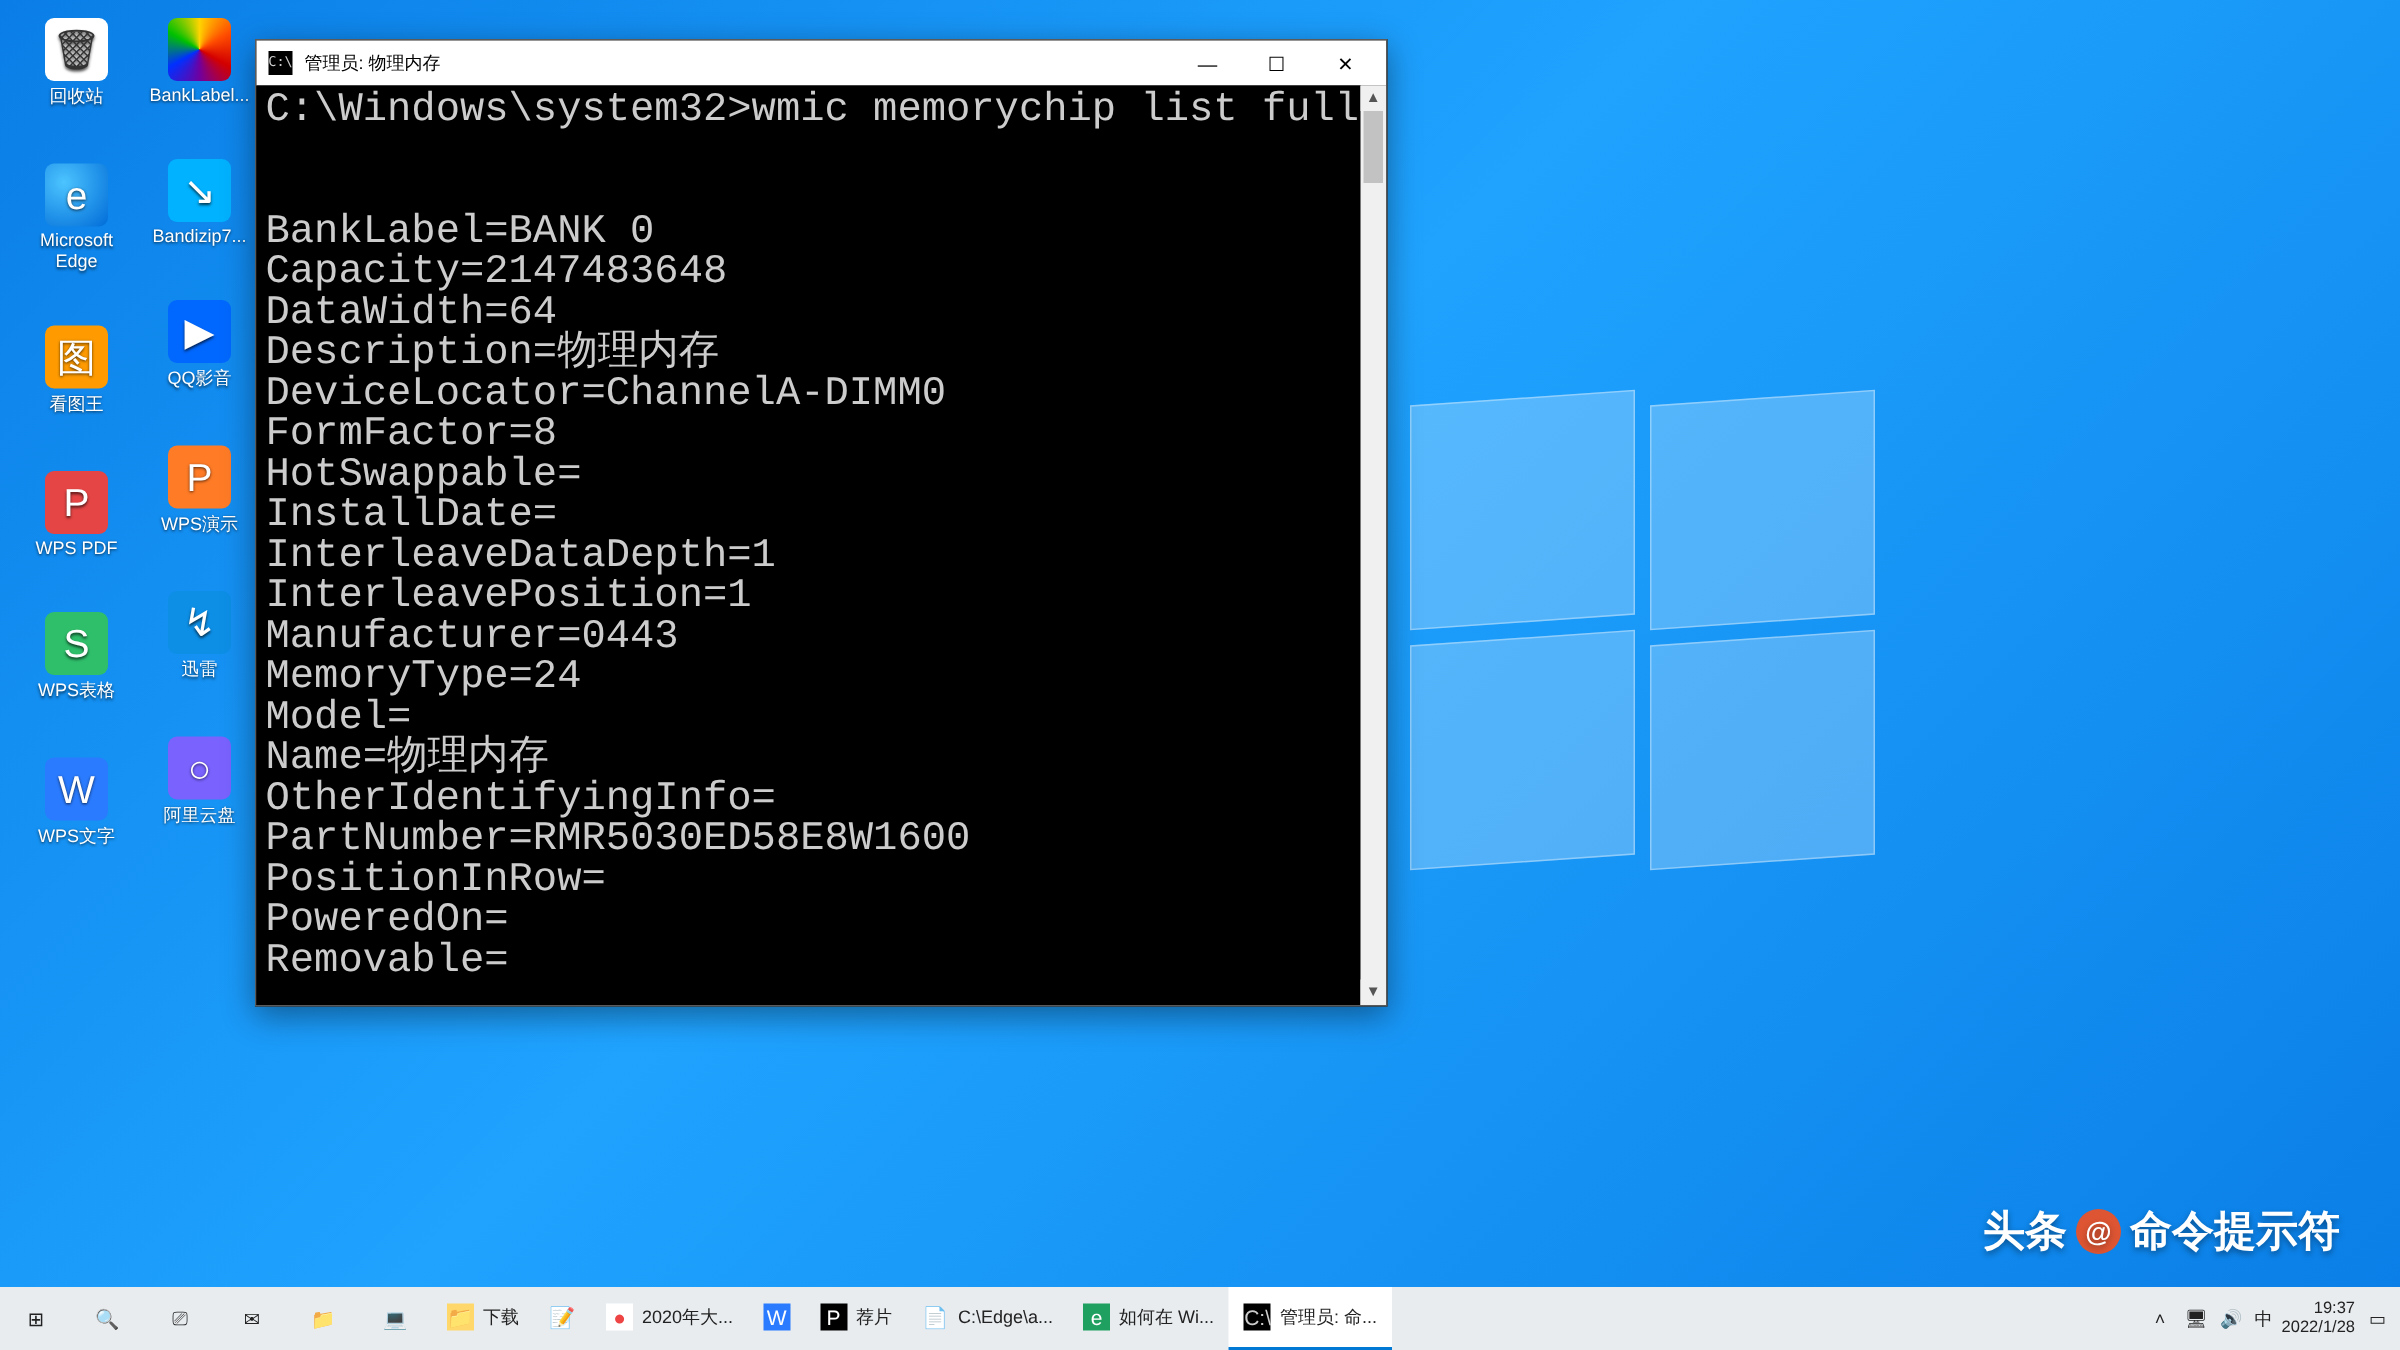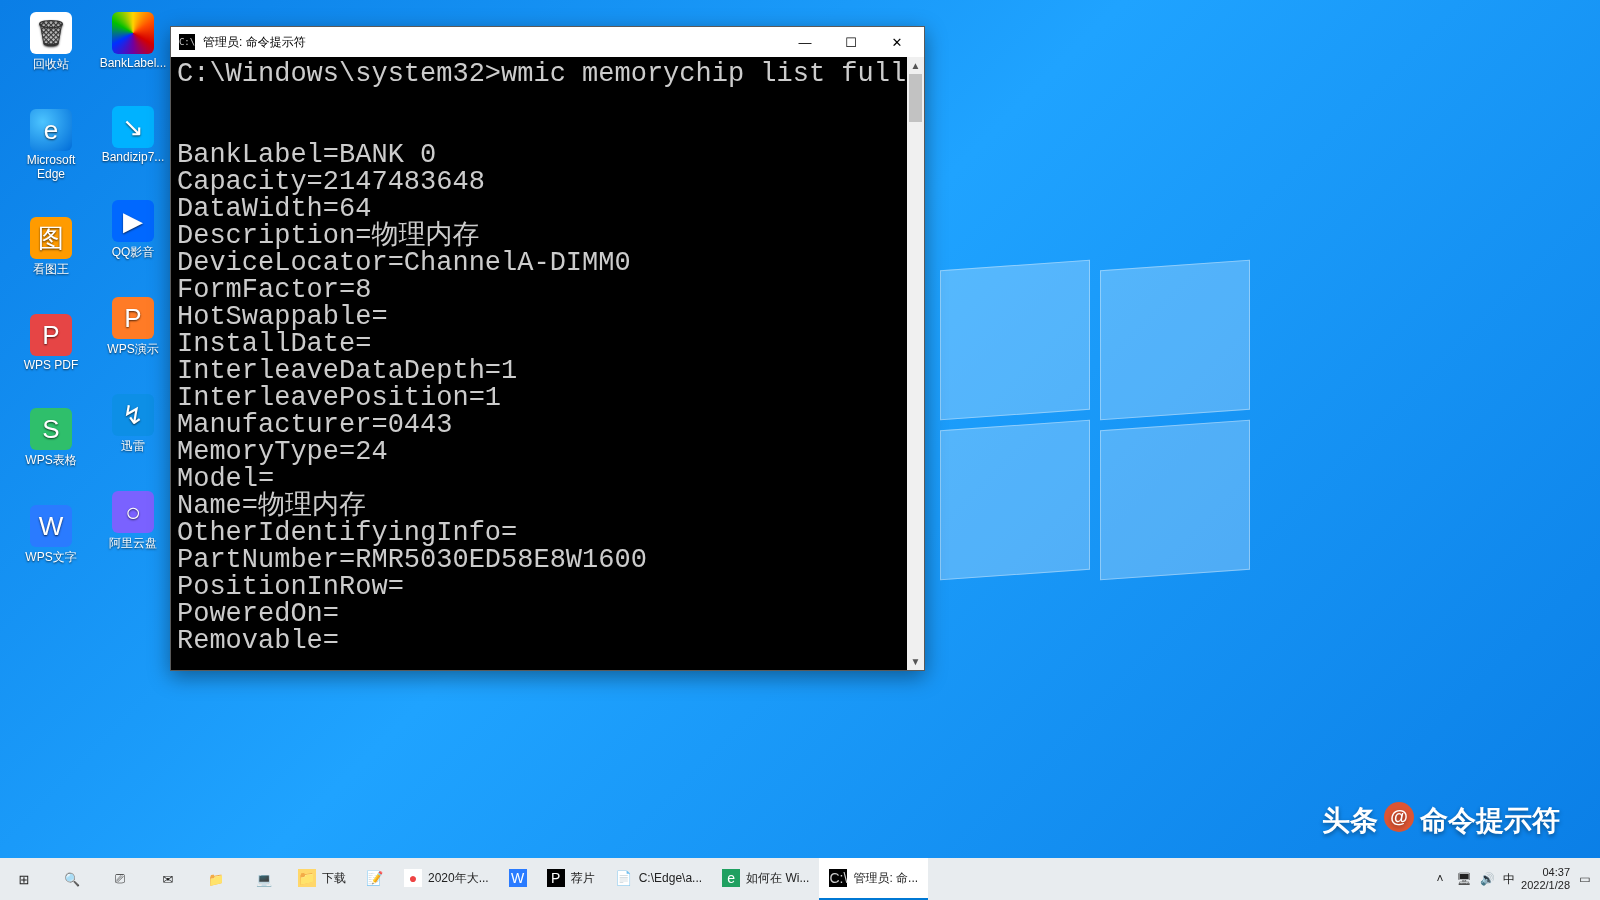--- a/index.html
+++ b/index.html
@@ -50,21 +50,21 @@
 .winctl { margin-left:auto; display:flex; }
 .winctl div { width:46px; height:30px; display:flex; align-items:center; justify-content:center; cursor:pointer; font-size:13px; }
 .term { flex:1; background:#000; color:#ccc; font-family:"NSimSun","SimSun","Courier New",monospace; font-size:27px; line-height:27px; padding:4px 6px; overflow:hidden; position:relative; white-space:pre; }
 .scroll { position:absolute; right:0; top:30px; bottom:0; width:17px; background:#f0f0f0; }
 .scroll .ar { height:17px; background:#f0f0f0; color:#555; font-size:10px; display:flex; align-items:center; justify-content:center; cursor:pointer; }
 .scroll .track { position:absolute; top:17px; bottom:17px; left:0; right:0; }
 .scroll .thumb { position:absolute; left:2px; right:2px; top:0; height:48px; background:#c2c2c2; cursor:pointer; }
 .scroll .ar.bot { position:absolute; bottom:0; left:0; right:0; }
 
 
-.watermark { position:absolute; right:40px; bottom:60px; color:#fff; font-size:28px; font-weight:600; text-shadow:0 2px 4px rgba(0,0,0,.4); display:flex; gap:6px; }
+.watermark { position:absolute; right:40px; bottom:60px; color:#fff; font-size:28px; font-weight:600; text-shadow:0 2px 4px rgba(0,0,0,.4); display:flex; align-items:center; gap:6px; }
 .watermark .circ { width:30px; height:30px; border-radius:50%; background:#d53; display:inline-flex; align-items:center; justify-content:center; font-size:18px; }
 </style>
 </head>
 <body>
 
 <div class="desktop">
   <div class="win-logo">
     <div class="pane tl"></div>
       <div class="pane tr"></div>
       <div class="pane bl"></div>
@@ -120,21 +120,21 @@
       </div>
       <div class="di">
         <div class="ic aly">○</div>
         <span>阿里云盘</span>
       </div>
     </div>
 
   <div class="cmd">
     <div class="titlebar">
       <span class="tic">C:\</span>
-      <span>管理员: 命令提示符</span>
+      <span>管理员: 物理内存</span>
       <div class="winctl">
         <div>—</div>
         <div>☐</div>
         <div class="close">✕</div>
       </div>
     </div>
     <div class="term">C:\Windows\system32&gt;wmic memorychip list full
 
 
 BankLabel=BANK 0
@@ -212,18 +212,18 @@
         <span class="aic" style="background: rgb(0, 0, 0); color: rgb(204, 204, 204);">C:\</span>
         <span class="lbl">管理员: 命...</span>
       </div>
     </div>
   <div class="tray">
     <span class="tray-ic">˄</span>
     <span class="tray-ic">🖥</span>
     <span class="tray-ic">🔊</span>
     <span>中</span>
     <div class="clk">
-      <div>04:37</div>
+      <div>19:37</div>
       <div>2022/1/28</div>
     </div>
     <span class="tray-ic">▭</span>
   </div>
 </div>
 
 </body></html>

